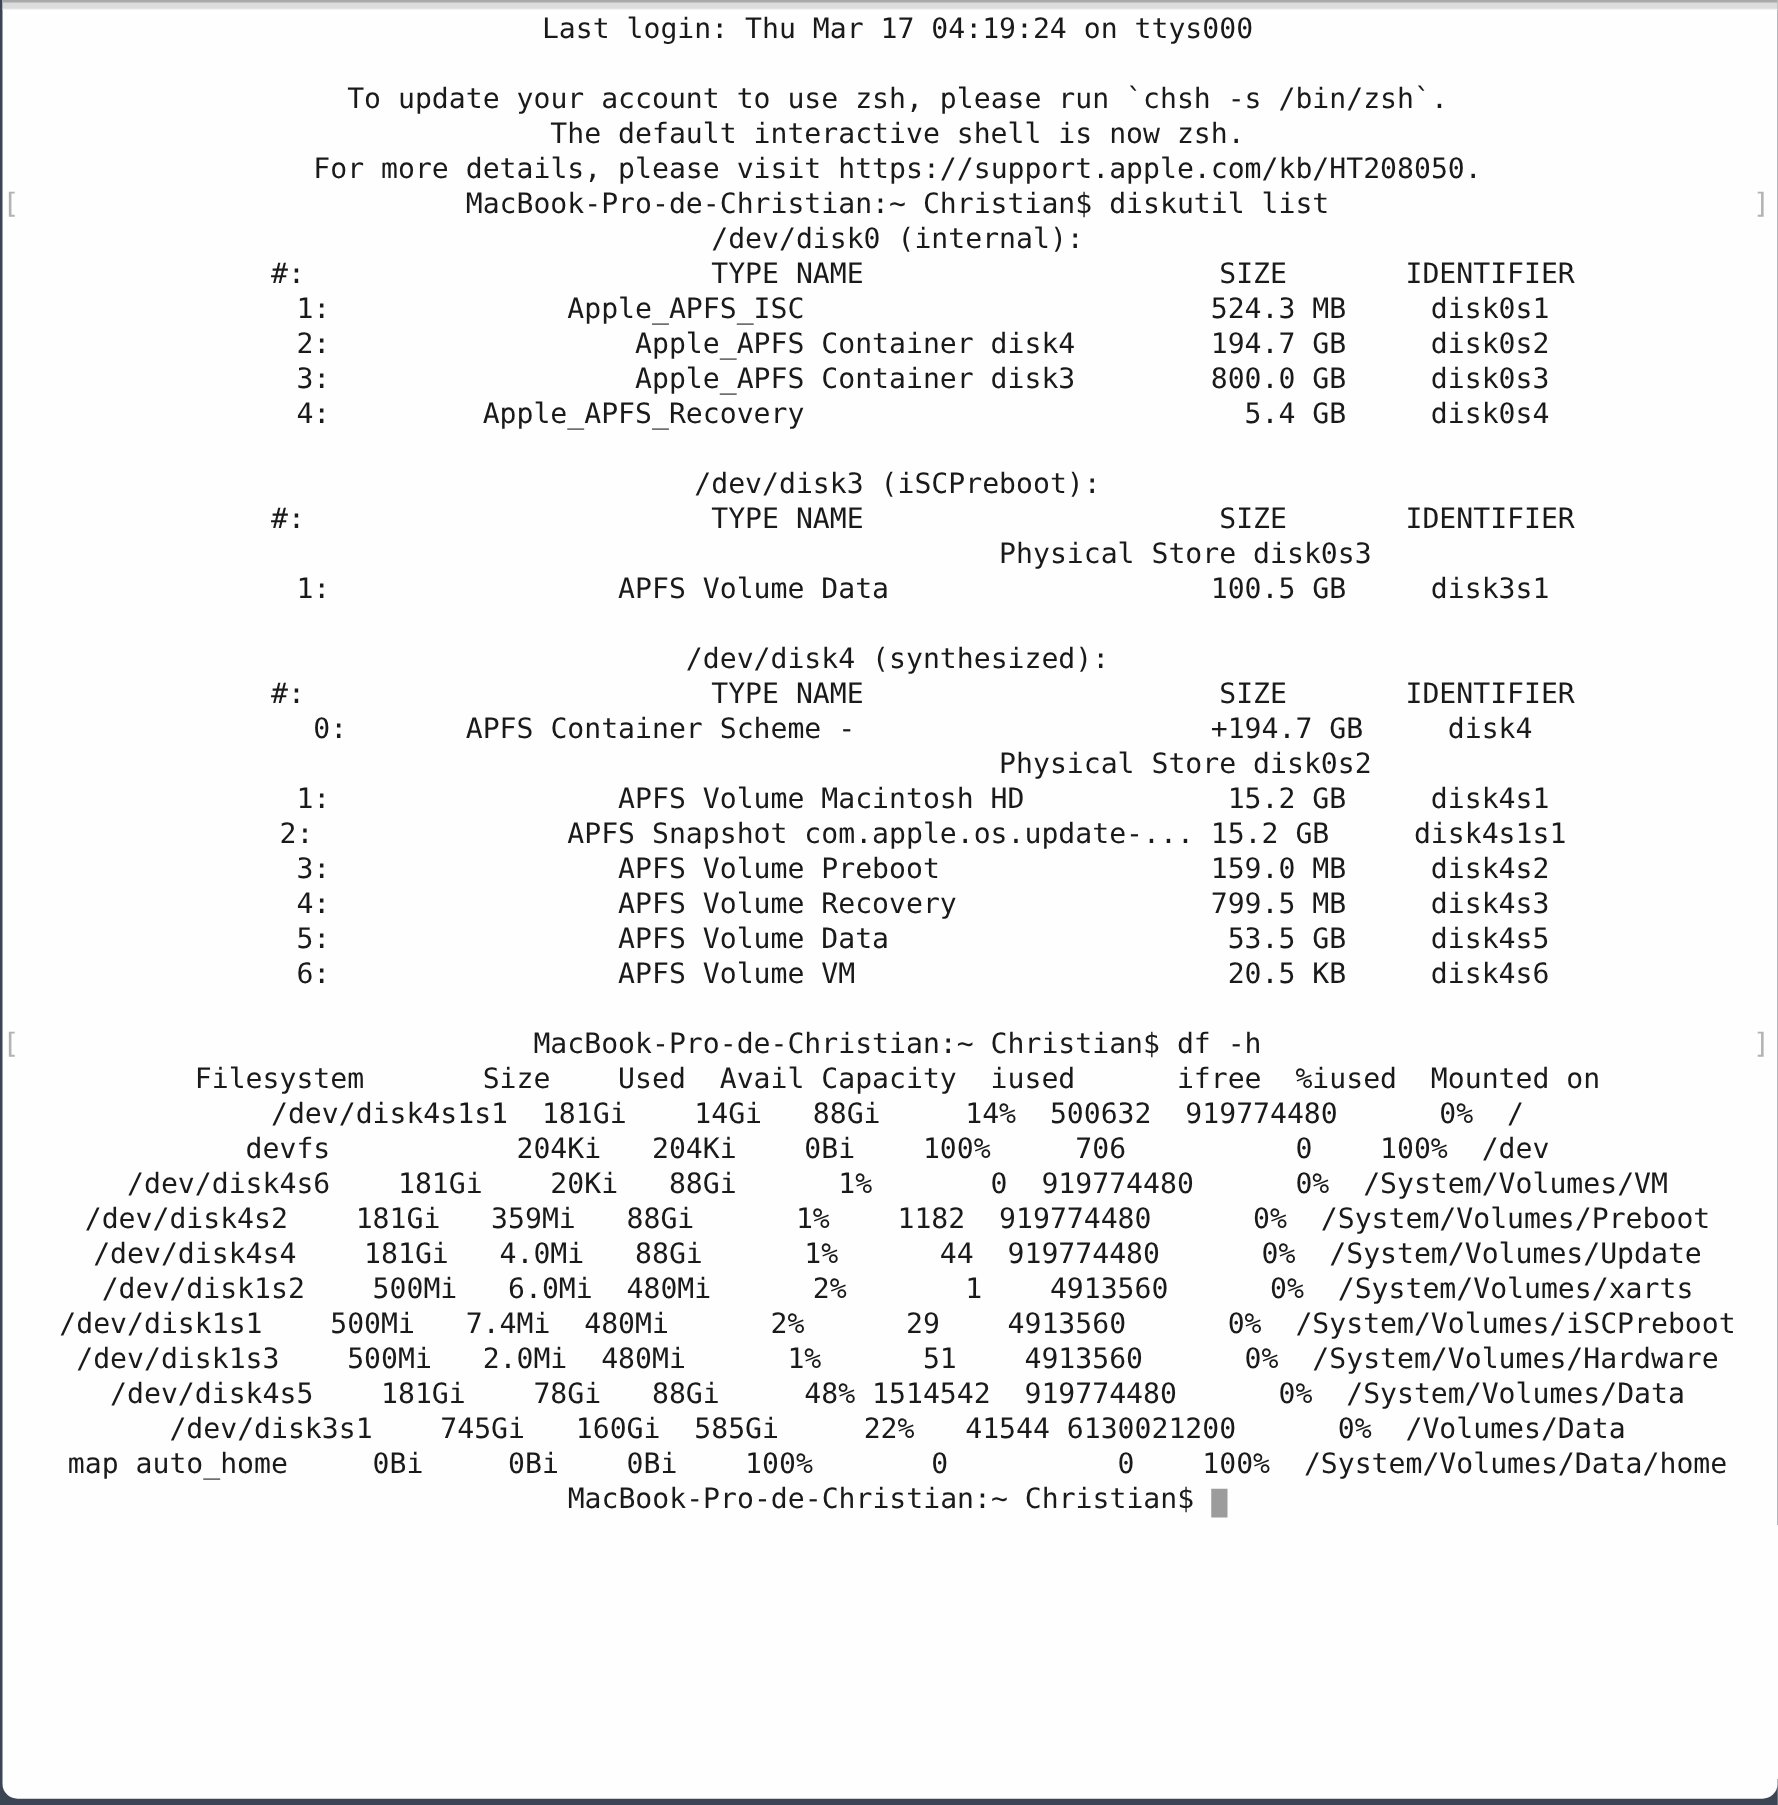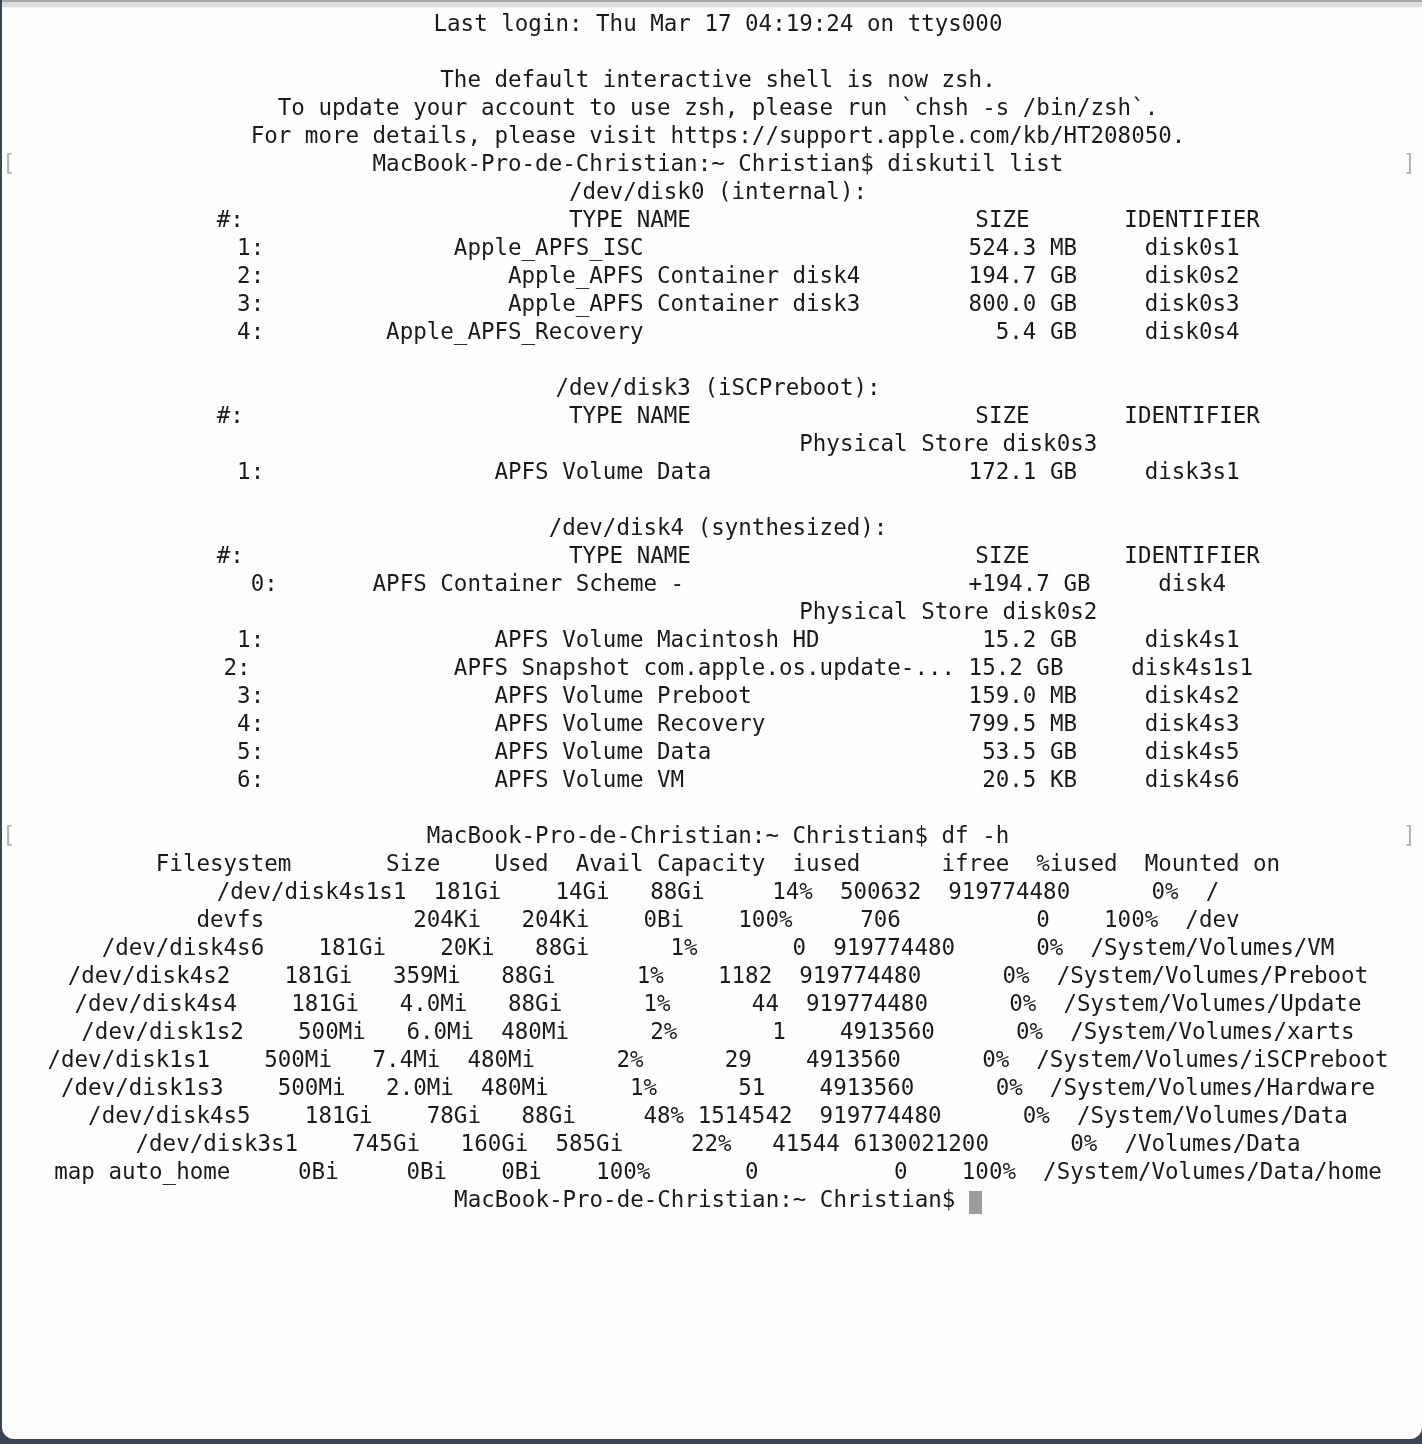--- a/index.html
+++ b/index.html
@@ -60,35 +60,35 @@
   }
 </style>
 </head>
 <body>
 
 <div id="terminal-window">
   <div id="titlebar-edge"></div>
   <div id="screen">
       <div class="line">Last login: Thu Mar 17 04:19:24 on ttys000</div>
       <div class="line"></div>
+      <div class="line">To update your account to use zsh, please run `chsh -s /bin/zsh`.</div>
       <div class="line">The default interactive shell is now zsh.</div>
-      <div class="line">To update your account to use zsh, please run `chsh -s /bin/zsh`.</div>
       <div class="line">For more details, please visit https://support.apple.com/kb/HT208050.</div>
       <div class="line">MacBook-Pro-de-Christian:~ Christian$ diskutil list<span class="mark mark-open">[</span><span class="mark mark-close">]</span></div>
       <div class="line">/dev/disk0 (internal):</div>
       <div class="line">   #:                        TYPE NAME                     SIZE       IDENTIFIER</div>
       <div class="line">   1:              Apple_APFS_ISC                        524.3 MB     disk0s1</div>
       <div class="line">   2:                  Apple_APFS Container disk4        194.7 GB     disk0s2</div>
       <div class="line">   3:                  Apple_APFS Container disk3        800.0 GB     disk0s3</div>
       <div class="line">   4:         Apple_APFS_Recovery                          5.4 GB     disk0s4</div>
       <div class="line"></div>
       <div class="line">/dev/disk3 (iSCPreboot):</div>
       <div class="line">   #:                        TYPE NAME                     SIZE       IDENTIFIER</div>
       <div class="line">                                  Physical Store disk0s3</div>
-      <div class="line">   1:                 APFS Volume Data                   172.1 GB     disk3s1</div>
+      <div class="line">   1:                 APFS Volume Data                   100.5 GB     disk3s1</div>
       <div class="line"></div>
       <div class="line">/dev/disk4 (synthesized):</div>
       <div class="line">   #:                        TYPE NAME                     SIZE       IDENTIFIER</div>
       <div class="line">   0:       APFS Container Scheme -                     +194.7 GB     disk4</div>
       <div class="line">                                  Physical Store disk0s2</div>
       <div class="line">   1:                 APFS Volume Macintosh HD            15.2 GB     disk4s1</div>
       <div class="line">   2:               APFS Snapshot com.apple.os.update-... 15.2 GB     disk4s1s1</div>
       <div class="line">   3:                 APFS Volume Preboot                159.0 MB     disk4s2</div>
       <div class="line">   4:                 APFS Volume Recovery               799.5 MB     disk4s3</div>
       <div class="line">   5:                 APFS Volume Data                    53.5 GB     disk4s5</div>

